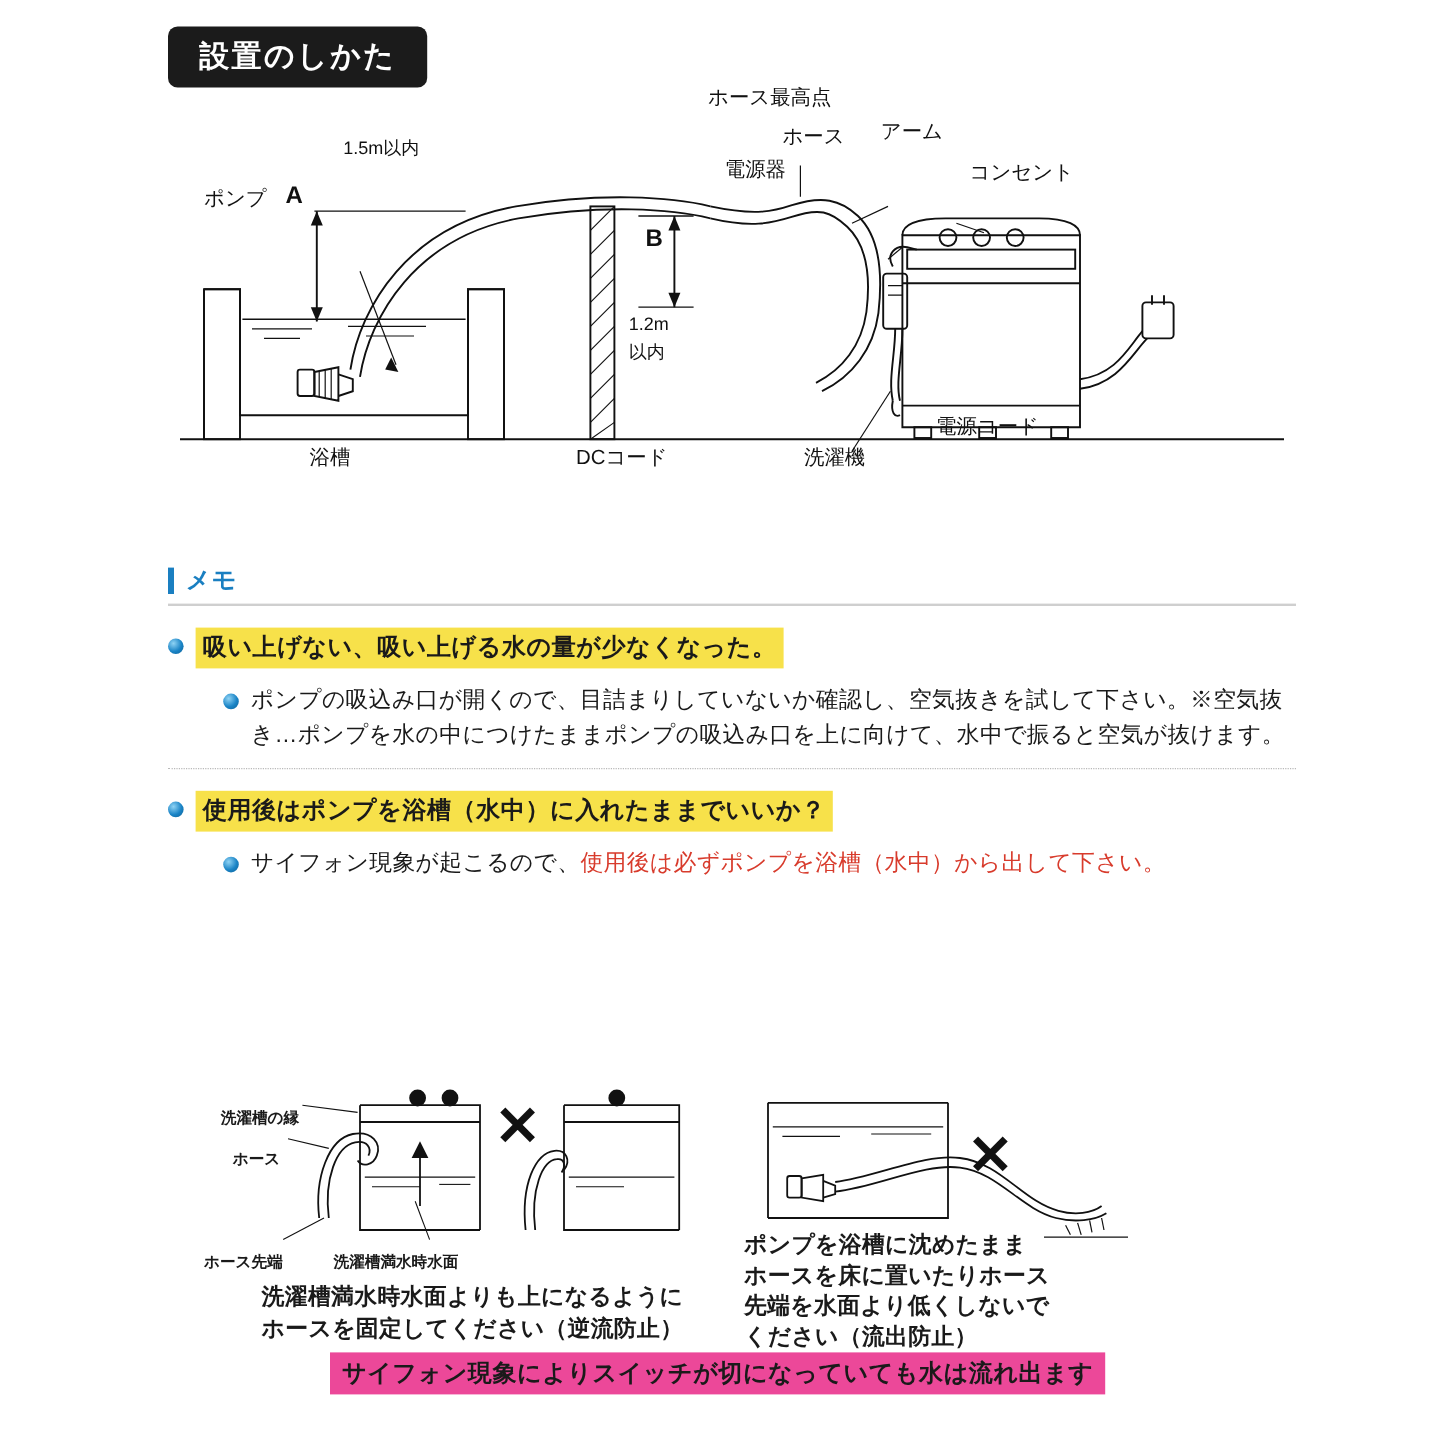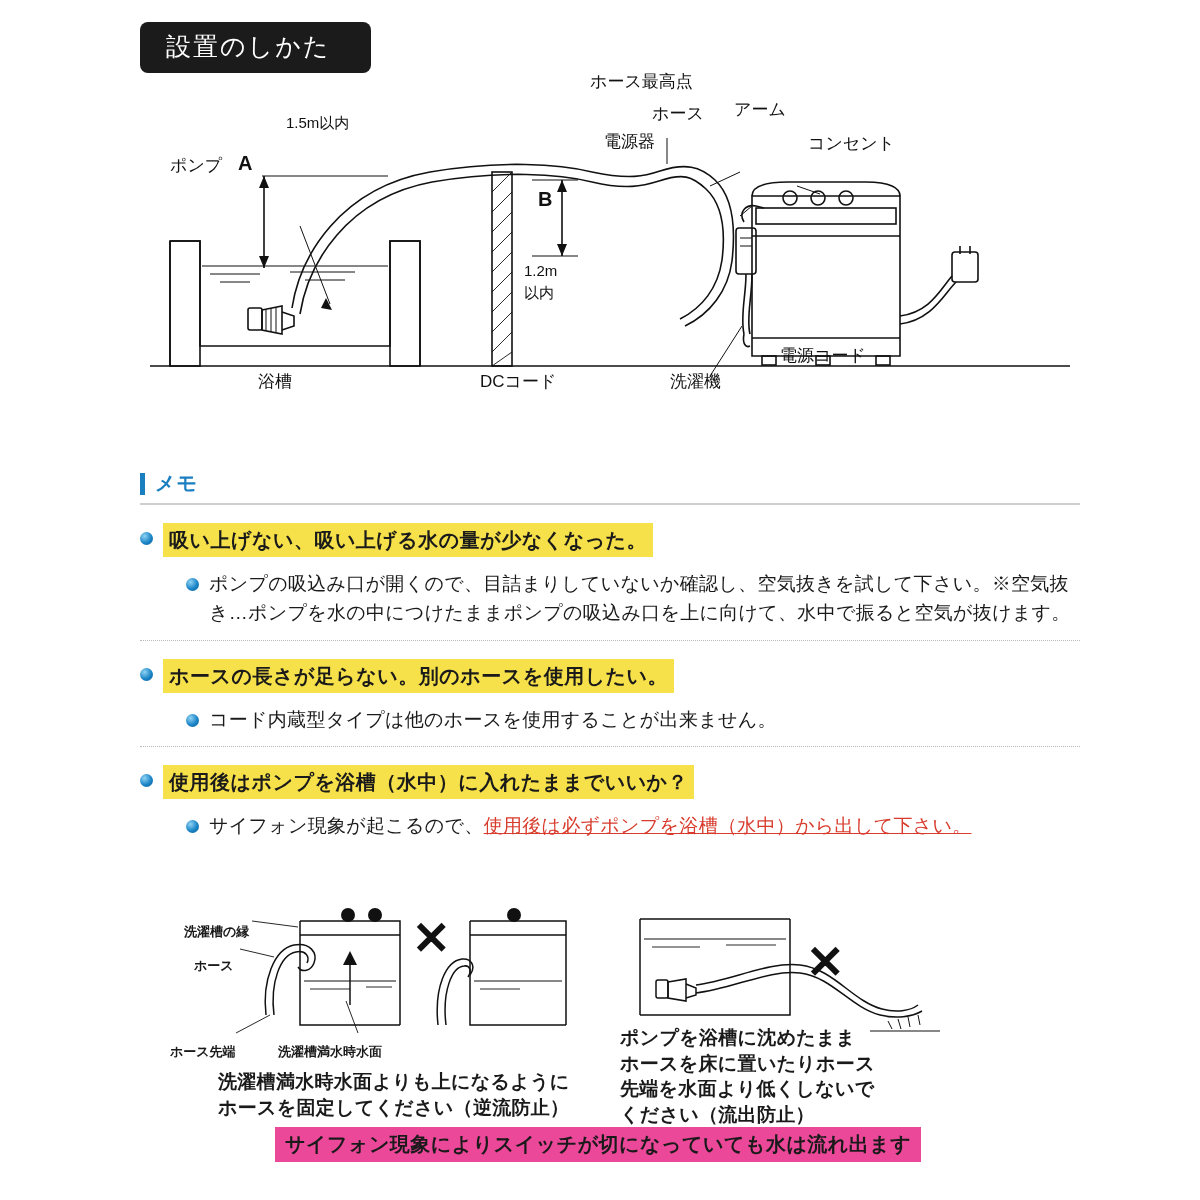--- a/index.html
+++ b/index.html
@@ -21,23 +21,23 @@
     position: absolute;
     left: 140px;
     top: 22px;
     width: 940px;
   }
   .title-pill {
     display: inline-block;
     background: #1b1b1b;
     color: #ffffff;
     font-size: 25px;
-    font-weight: normal;
+    font-weight: bold;
     letter-spacing: 2px;
-    padding: 8px 41px 10px 26px;
+    padding: 8px 26px 10px 26px;
     border-radius: 8px;
   }
 
   .diagram-wrap {
     position: relative;
     width: 940px;
     height: 300px;
     margin-top: 3px;
   }
   .diagram-wrap svg { display:block; }
@@ -101,21 +101,21 @@
     display: flex;
     align-items: flex-start;
     gap: 10px;
     margin: 12px 0 0 46px;
   }
   .a-text {
     font-size: 19px;
     line-height: 1.55;
     letter-spacing: 0.3px;
   }
-  .a-text .warn { color: #d83b2c; text-decoration: underline; }
+  .a-text .warn { color: #d83b2c; }
 
   
   .sec-figs {
     position: absolute;
     left: 170px;
     top: 905px;
     width: 880px;
     height: 270px;
   }
   .fig-note {
@@ -280,30 +280,20 @@
     <div class="q-row">
       <span class="bullet-blue"></span>
       <span class="q-text">吸い上げない、吸い上げる水の量が少なくなった。</span>
     </div>
     <div class="a-row">
       <span class="bullet-blue"></span>
       <span class="a-text">ポンプの吸込み口が開くので、目詰まりしていないか確認し、空気抜きを試して下さい。※空気抜き…ポンプを水の中につけたままポンプの吸込み口を上に向けて、水中で振ると空気が抜けます。</span>
     </div>
   </div>
 
-  <div class="qa-block">
-    <div class="q-row">
-      <span class="bullet-blue"></span>
-      <span class="q-text">ホースの長さが足らない。別のホースを使用したい。</span>
-    </div>
-    <div class="a-row">
-      <span class="bullet-blue"></span>
-      <span class="a-text">コード内蔵型タイプは他のホースを使用することが出来ません。</span>
-    </div>
-  </div>
 
   <div class="qa-block last">
     <div class="q-row">
       <span class="bullet-blue"></span>
       <span class="q-text">使用後はポンプを浴槽（水中）に入れたままでいいか？</span>
     </div>
     <div class="a-row">
       <span class="bullet-blue"></span>
       <span class="a-text"><span>サイフォン現象が起こるので、</span><span class="warn">使用後は必ずポンプを浴槽（水中）から出して下さい。</span></span>
     </div>

